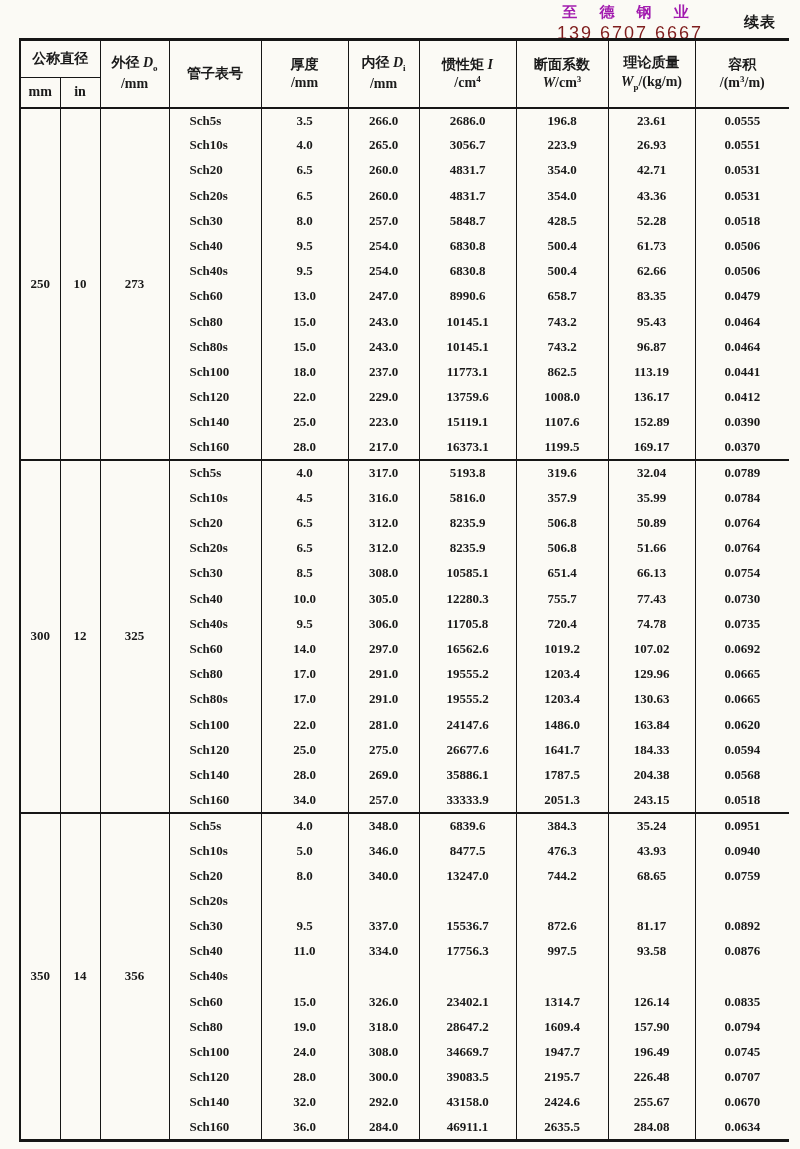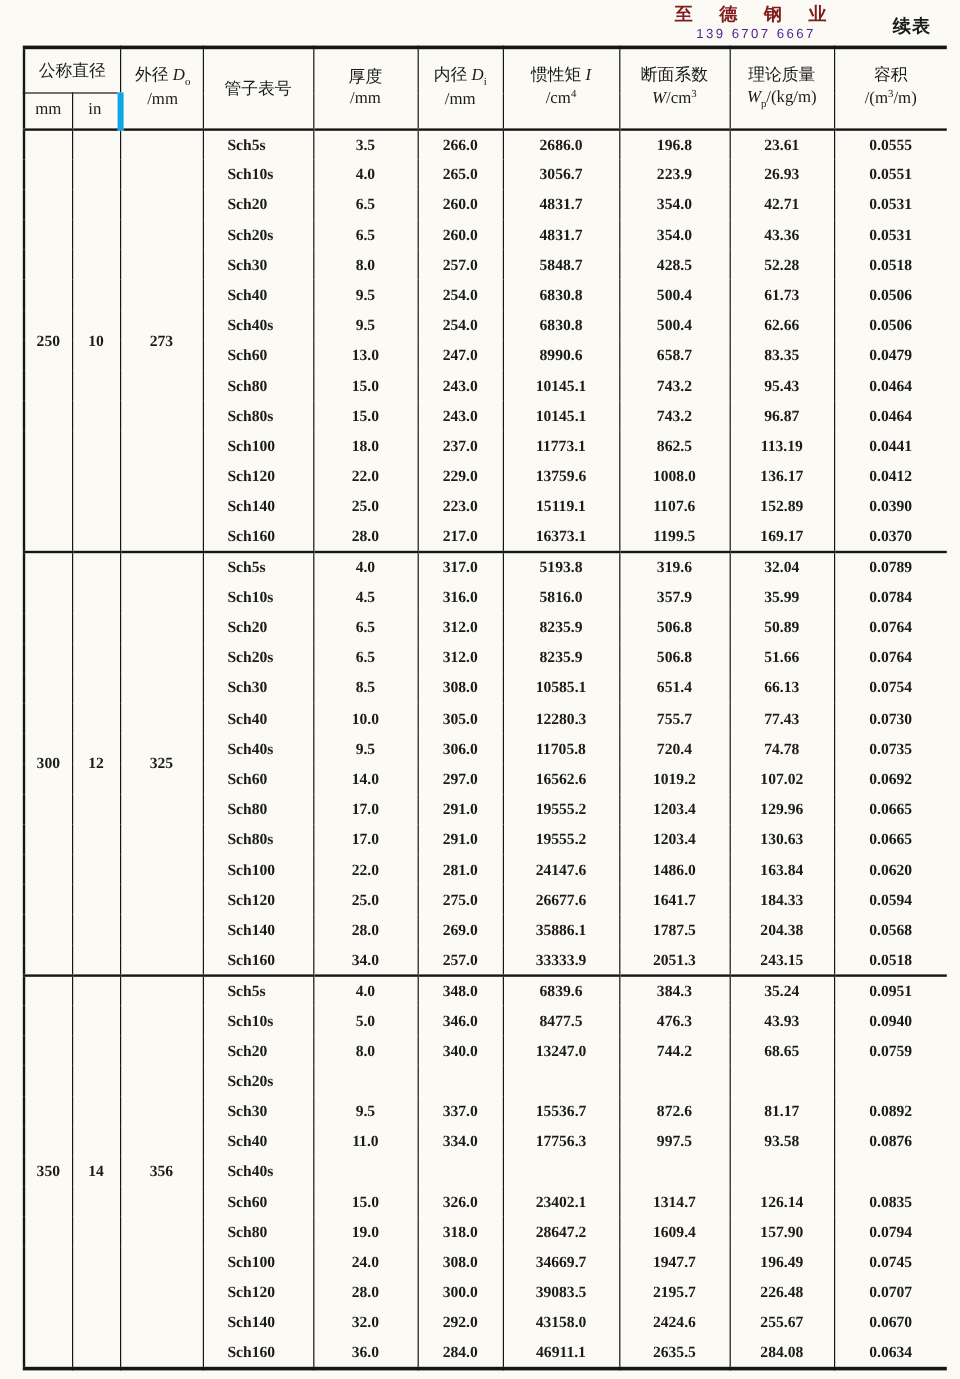--- a/index.html
+++ b/index.html
@@ -8,43 +8,43 @@
     position:relative; width:800px; height:1149px;
     background:#fbfaf5; overflow:hidden;
     font-family:"Liberation Serif","DejaVu Serif",serif;
     color:#1a1a1a;
   }
   .watermark {
     position:absolute; top:3px; left:530px; width:200px;
     text-align:center; font-family:"Liberation Sans","DejaVu Sans",sans-serif;
     pointer-events:none;
   }
-  .wm-line1 { font-size:15px; letter-spacing:9px; color:#7f1d1d; font-weight:bold; }
-  .wm-line2 { font-size:11px; letter-spacing:2px; color:#4c1d95; margin-top:1px; }
+  .wm-line1 { font-size:15px; letter-spacing:9px; color:#a21caf; font-weight:bold; }
+  .wm-line2 { font-size:18px; letter-spacing:2px; color:#7f1d1d; margin-top:1px; }
   .continued {
     position:absolute; top:13px; left:744px;
     font-size:15px; font-weight:bold; letter-spacing:1px;
   }
   table.spec {
     position:absolute; left:19px; top:38px; width:769px;
     border-collapse:collapse; table-layout:fixed;
     border-top:3px solid #161616;
     border-bottom:3px solid #161616;
     border-left:2px solid #161616;
   }
   .spec th, .spec td {
     border-left:1px solid #161616;
     border-right:1px solid #161616;
     text-align:center; vertical-align:middle;
     overflow:hidden; white-space:nowrap;
   }
   .spec th:last-child, .spec td:last-child { border-right:none; }
-  .spec th.keep-r { border-right:5px solid #0ea5e9; }
+  .spec th.keep-r { border-right:1px solid #0ea5e9; }
   thead th {
-    font-size:14px; font-weight:normal; border-bottom:2px solid #161616;
+    font-size:14px; font-weight:bold; border-bottom:2px solid #161616;
   }
   thead tr.h1 { height:38px; }
   thead tr.h2 { height:30px; }
   thead tr.h1 th.nominal { border-bottom:1px solid #161616; }
   .h-line { line-height:1.3; }
   .var { font-style:italic; font-family:"Liberation Serif",serif; }
   .sub { font-size:9px; vertical-align:-4px; }
   .sup { font-size:9px; vertical-align:5px; }
   tbody tr { height:25.2px; }
   tbody td {

